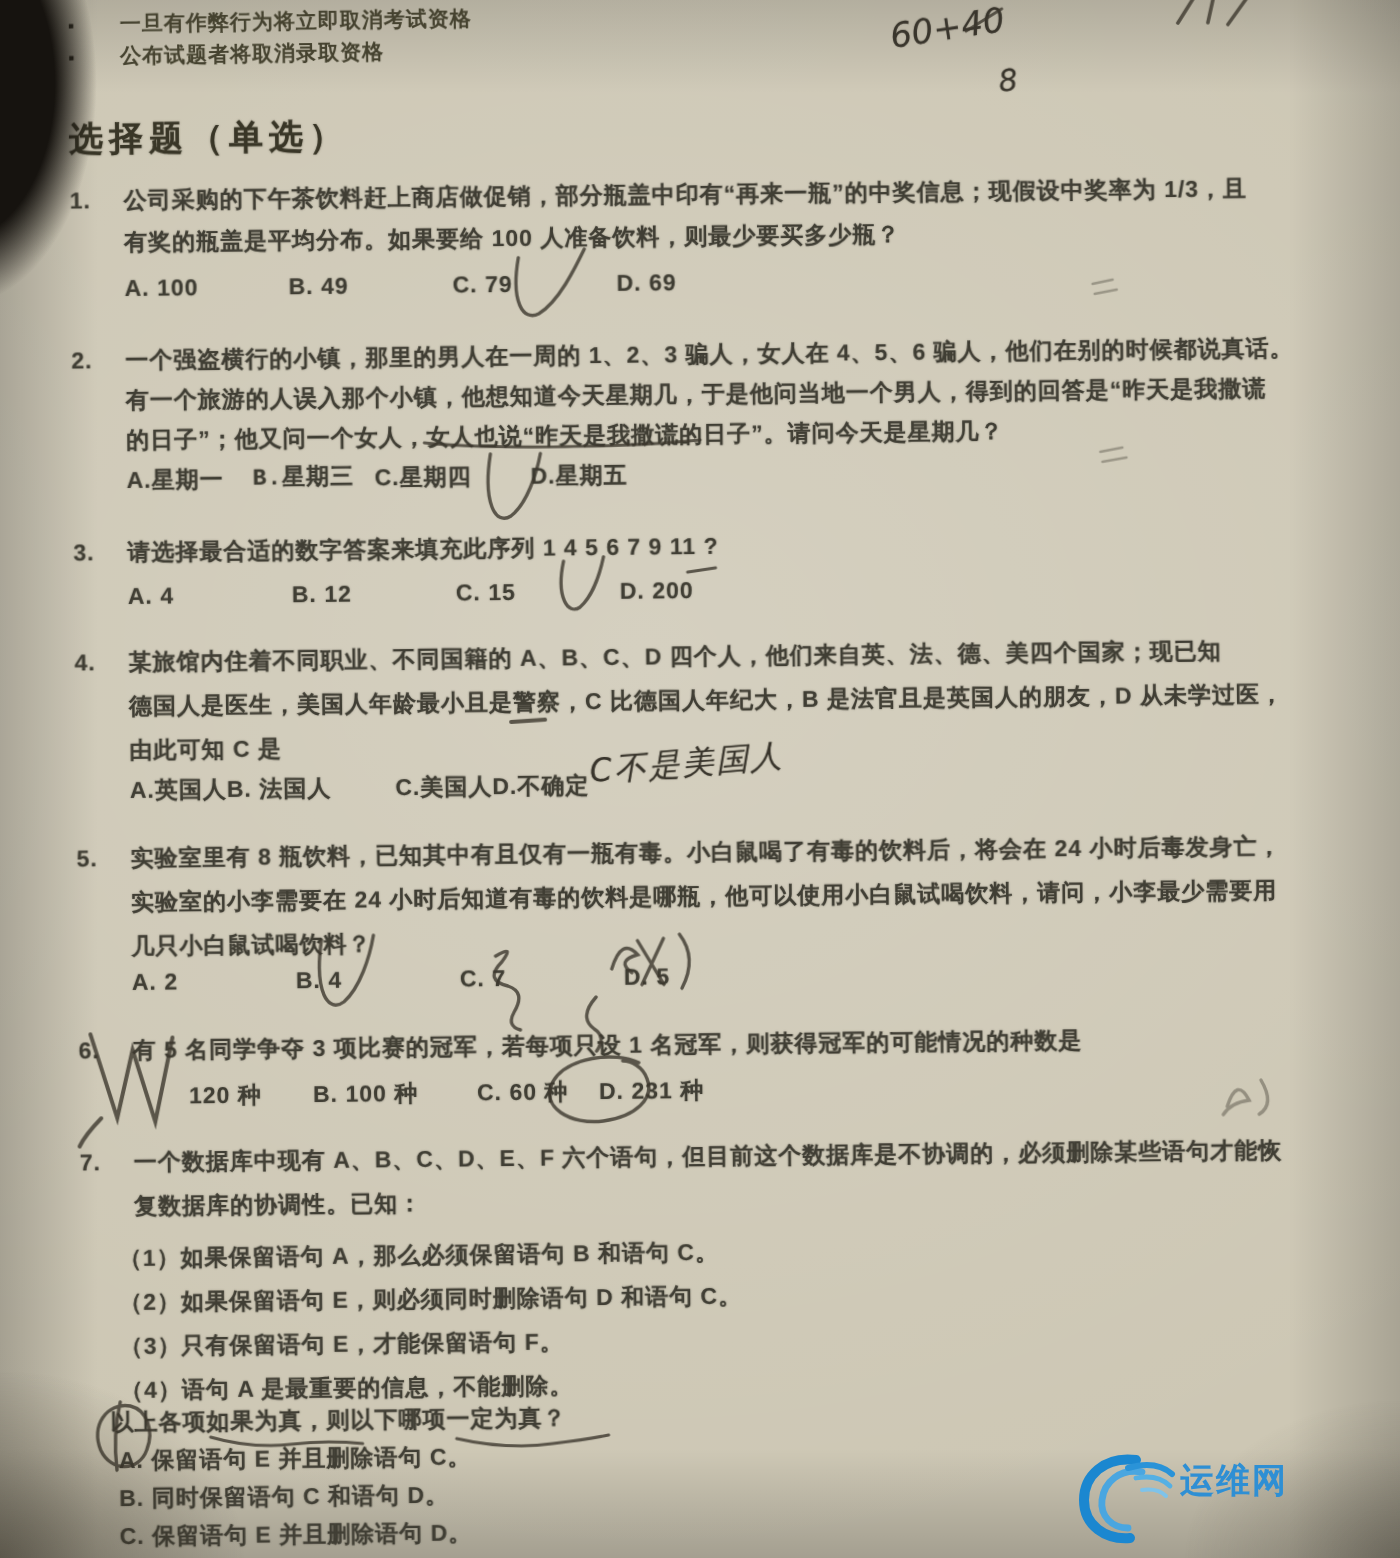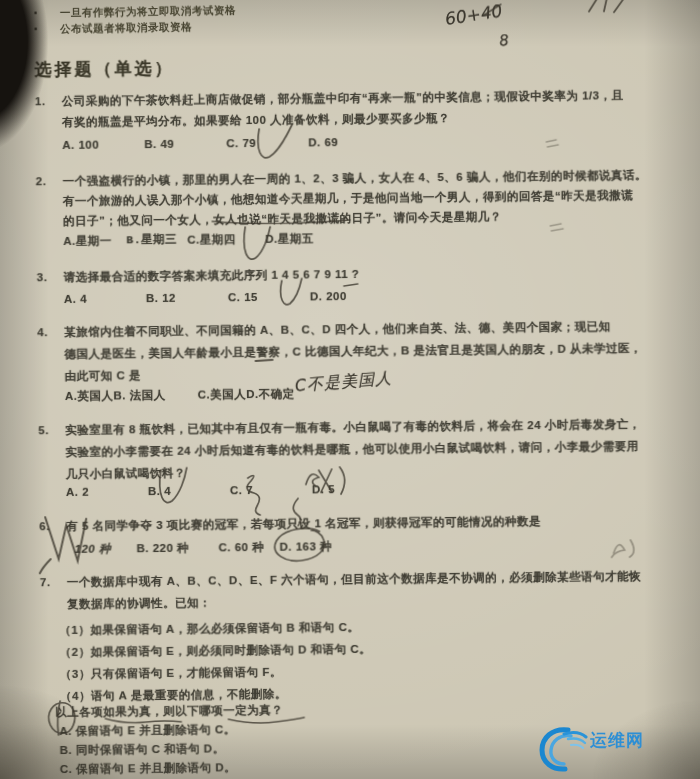--- a/index.html
+++ b/index.html
@@ -29,21 +29,21 @@
   .q{position:absolute;left:38px;width:651px;font-size:11.5px;font-weight:600;
      color:#403e34;letter-spacing:.5px;line-height:21px;
      text-shadow:0 0 1px rgba(64,62,52,.42);}
   .qnum{position:absolute;left:0;top:0;}
   .qbody{margin-left:27px;}
   .opts{display:flex;}
   .gridA .opt{width:82px;}
   .gridB .opt:nth-child(1){width:63px;}
   .gridB .opt:nth-child(2){width:61px;font-family:Liberation Mono, monospace;}
   .gridB .opt:nth-child(3){width:78px;}
-  .gridC .opt:nth-child(1){margin-left:8px;width:62px;font-style:italic;}
+  .gridC .opt:nth-child(1){margin-left:28px;width:62px;}
   .gridC .opt:nth-child(2){width:82px;}
   .gridC .opt:nth-child(3){width:61px;}
   .gridD .opt:nth-child(3){margin-left:32px;}
   .qb1{top:88px;} .qb1 .opts{margin-top:2px;}
   .qb2{top:168px;line-height:20px;} .qb2 .opts{margin-top:0;}
   .qb3{top:264px;} .qb3 .opts{margin-top:1px;}
   .qb4{top:318px;line-height:22px;} .qb4 .opts{margin-top:-2px;}
   .qb5{top:416px;line-height:22px;} .qb5 .opts{margin-top:-4px;}
   .qb6{top:513px;} .qb6 .opts{margin-top:2px;}
   .qb7{top:568px;line-height:22px;}
@@ -159,23 +159,23 @@
         </div>
       </div>
     </div>
 
     <div class="q qb6">
       <span class="qnum">6.</span>
       <div class="qbody">
         <div class="ln">有 5 名同学争夺 3 项比赛的冠军，若每项只设 1 名冠军，则获得冠军的可能情况的种数是</div>
         <div class="opts gridC">
           <span class="opt">120 种</span>
-          <span class="opt">B. 220 种</span>
+          <span class="opt">B. 100 种</span>
           <span class="opt">C. 60 种</span>
-          <span class="opt">D. 163 种</span>
+          <span class="opt">D. 231 种</span>
         </div>
       </div>
     </div>
 
     <div class="q qb7">
       <span class="qnum">7.</span>
       <div class="qbody">
         <div class="ln">一个数据库中现有 A、B、C、D、E、F 六个语句，但目前这个数据库是不协调的，必须删除某些语句才能恢</div>
         <div class="ln">复数据库的协调性。已知：</div>
         <div class="conds">

